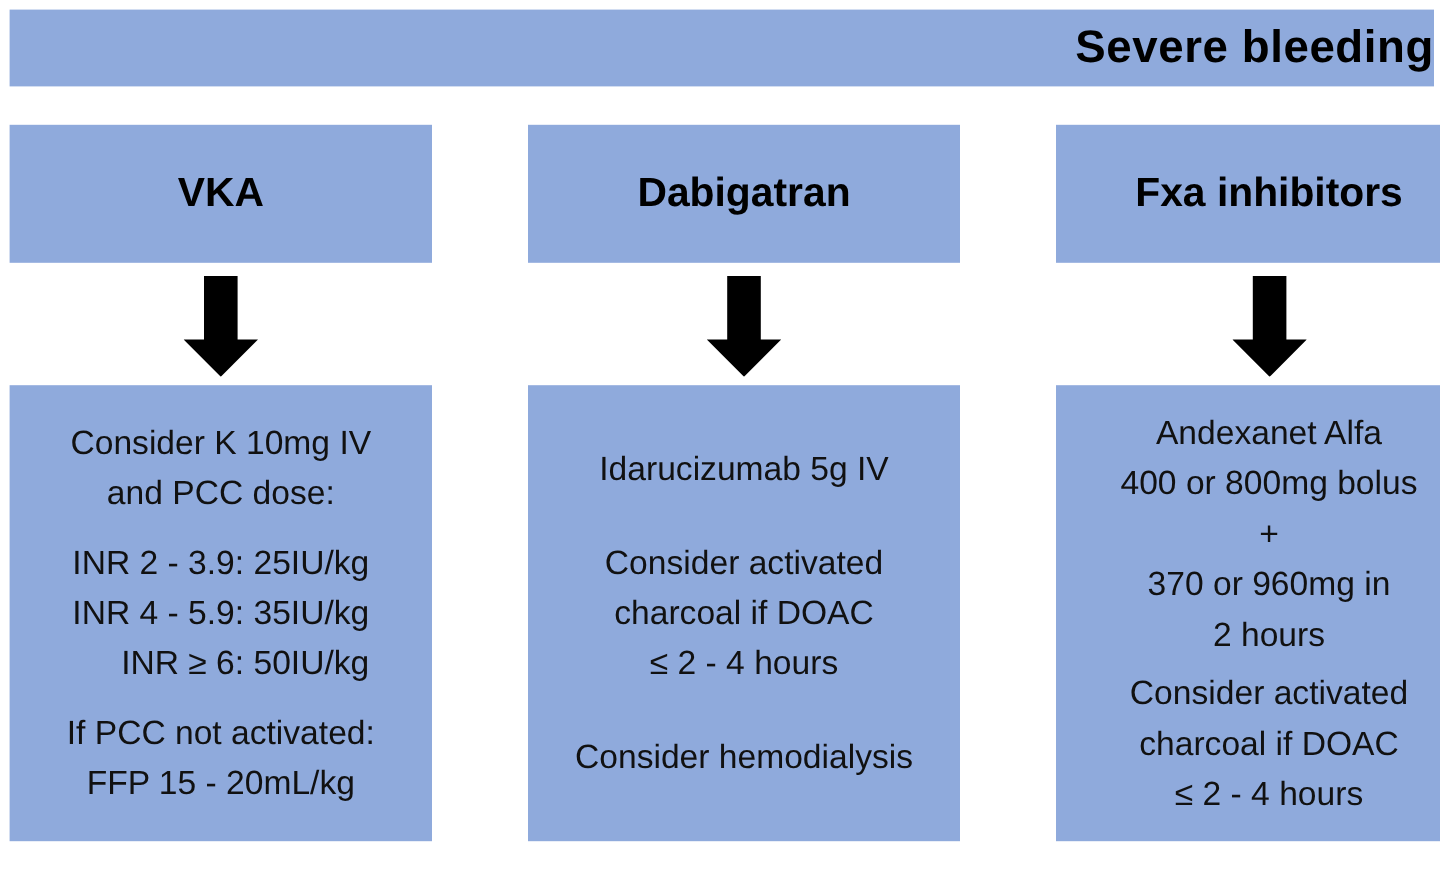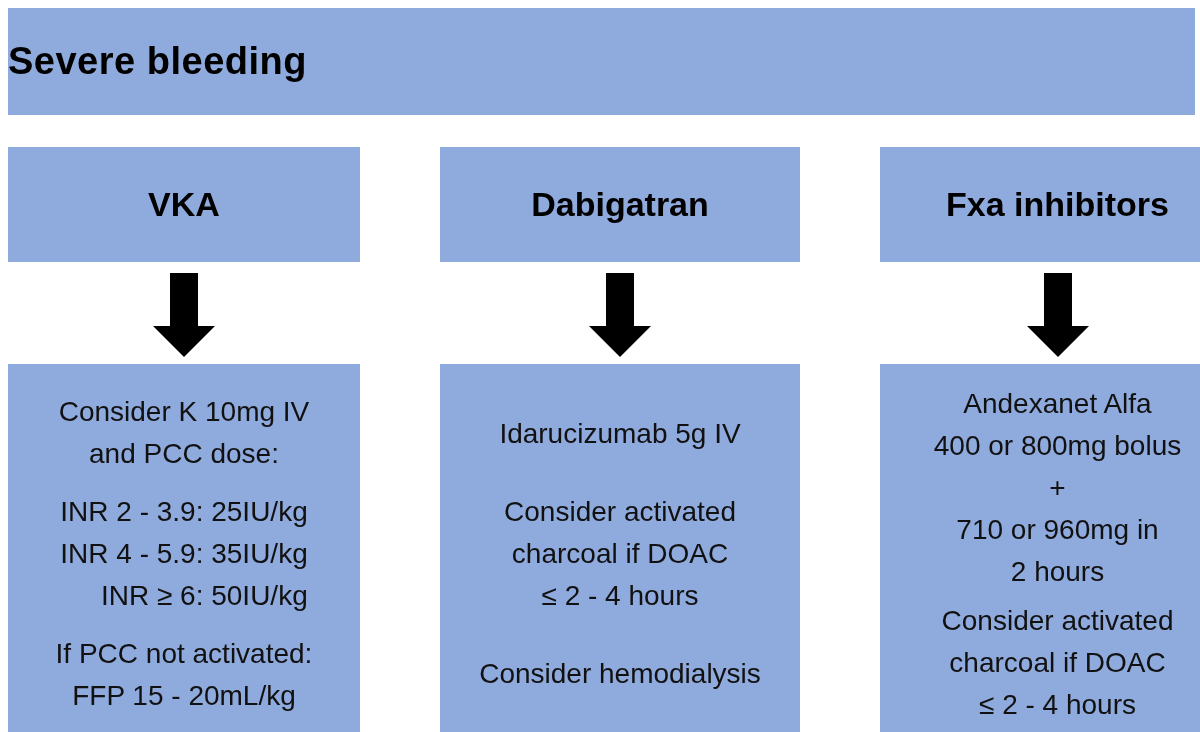--- a/index.html
+++ b/index.html
@@ -15,24 +15,24 @@
     background: #ffffff;
     overflow: hidden;
   }
   .box {
     background: #8FAADC;
     color: #111111;
   }
   .banner {
     margin: 8px 5px 0 8px;
     width: 1187px;
-    height: 107px;
+    height: 64px;
     display: flex;
     align-items: center;
-    justify-content: flex-start;
+    justify-content: flex-end;
     box-sizing: border-box;
   }
   .banner .title {
     font-size: 38px;
     font-weight: bold;
     color: #000000;
     letter-spacing: 0.5px;
   }
   .row {
     display: grid;
@@ -149,21 +149,21 @@
       <div class="para">
         <div>Consider hemodialysis</div>
       </div>
     </div>
 
     <div class="box cbox gap-sm">
       <div class="para">
         <div>Andexanet Alfa</div>
         <div>400 or 800mg bolus</div>
         <div>+</div>
-        <div>710 or 960mg in</div>
+        <div>370 or 960mg in</div>
         <div>2 hours</div>
       </div>
       <div class="para">
         <div>Consider activated</div>
         <div>charcoal if DOAC</div>
         <div>≤ 2 - 4 hours</div>
       </div>
     </div>
 
   </div>

